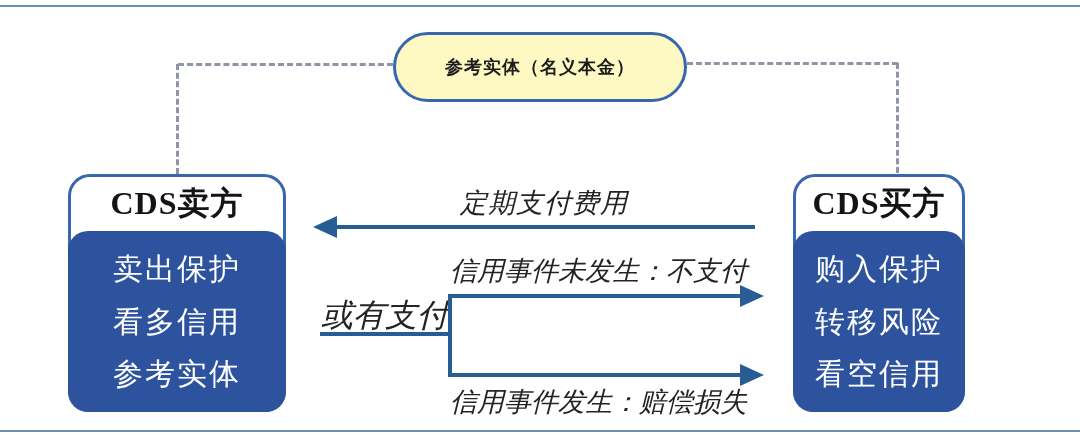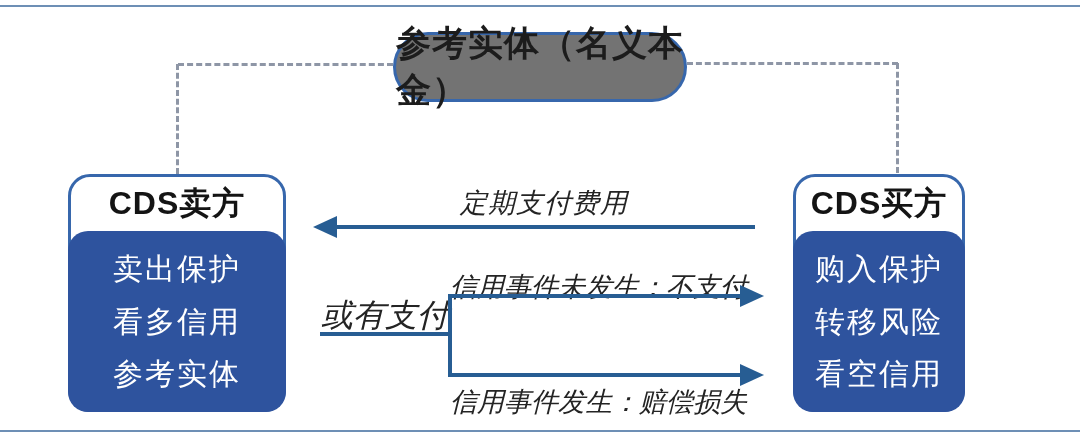--- a/index.html
+++ b/index.html
@@ -21,35 +21,35 @@
   .dash-v{position:absolute;width:0;border-left:3px dashed var(--dash,#8e96a6);}
   .dash-h.left{left:178px;top:63px;width:215px;}
   .dash-h.right{left:687px;top:62px;width:211px;}
   .dash-v.left{left:176px;top:64px;height:110px;}
   .dash-v.right{left:896px;top:63px;height:110px;}
 
   
   .pill{
     position:absolute;left:393px;top:32px;width:294px;height:70px;
     box-sizing:border-box;border:3px solid var(--border,#3767ac);border-radius:35px;
-    background:#737373;display:flex;align-items:center;justify-content:center;
-    font-size:35px;font-weight:700;letter-spacing:1px;
+    background:#fef9c3;display:flex;align-items:center;justify-content:center;
+    font-size:18px;font-weight:700;letter-spacing:1px;
   }
 
   
   .party{
     position:absolute;width:218px;height:238px;box-sizing:border-box;
     border:3px solid var(--border,#3767ac);border-radius:22px;background:#ffffff;
   }
   .party.seller{left:68px;top:174px;}
   .party.buyer{left:793px;top:174px;width:172px;}
   .party-title{
     position:absolute;left:0;right:0;top:0;height:54px;
     display:flex;align-items:center;justify-content:center;
-    font-size:32px;font-weight:700;color:#141414;letter-spacing:1px;
+    font-size:32px;font-weight:700;color:#141414;letter-spacing:1px;font-family:Liberation Serif, serif;
   }
   .party-body{
     position:absolute;left:-3px;right:-3px;top:54px;bottom:-3px;
     background:var(--panel,#2e539e);border-radius:20px;
     display:flex;flex-direction:column;justify-content:space-evenly;align-items:center;
     color:#ffffff;font-size:30px;letter-spacing:2px;
   }
   .party-line{line-height:1;}
 
   
@@ -64,21 +64,21 @@
   .branch-bottom-line{left:450px;top:373px;width:292px;height:4px;}
   .tri.branch-top{left:740px;top:285px;}
   .tri.branch-bottom{left:740px;top:364px;}
   .branch-vertical{left:448px;top:294px;width:4px;height:83px;}
   .stem-line{left:320px;top:332px;width:132px;height:4px;}
 
   
   .flow-label{position:absolute;font-size:27px;font-weight:500;color:#242424;line-height:1.1;white-space:nowrap;font-style:italic;}
   .label-premium{left:333px;top:189px;width:422px;text-align:center;letter-spacing:1px;}
   .label-contingent{left:321px;top:298px;font-size:32px;}
-  .label-no-event{left:450px;top:257px;margin-top:16px;}
+  .label-no-event{left:450px;top:257px;}
   .label-event{left:450px;top:388px;}
 </style>
 </head>
 <body>
 
 <div class="canvas">
 
   <div class="frame-line top"></div>
   <div class="frame-line bottom"></div>
 

